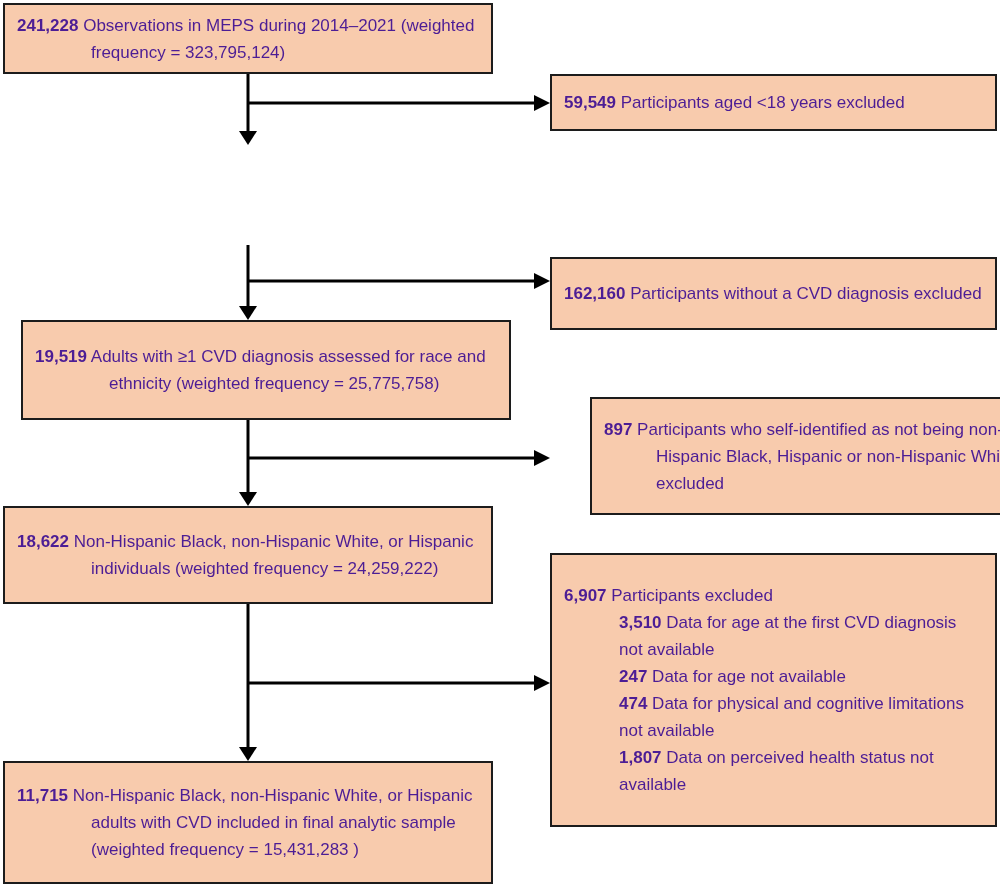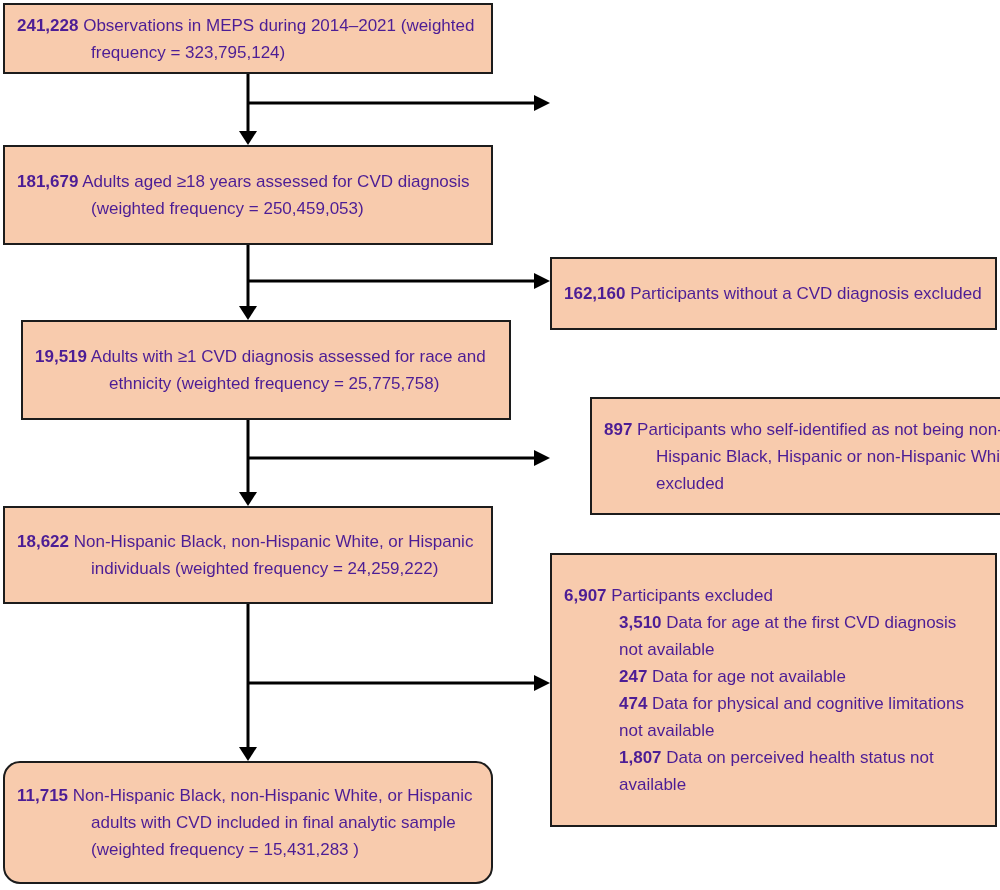--- a/index.html
+++ b/index.html
@@ -81,36 +81,36 @@
     <g>
       <line x1="248" y1="683" x2="536" y2="683"></line>
       <polygon points="534,675 534,691 550,683"></polygon>
     </g>
   </svg>
 
   <div class="box" style="left:3px; top:3px; width:490px; height:71px;">
     <div class="hang-l"><b>241,228</b> <span>Observations in MEPS during 2014–2021 (weighted frequency = 323,795,124)</span></div>
   </div>
 
-  <div class="box" style="left:3px; top:145px; width:490px; height:100px;">
-    <div class="hang-l"><b>181,679</b> <span>Adults aged ≥18 years assessed for CVD diagnosis (weighted frequency = 250,459,053)</span></div>
-  </div>
 
   <div class="box" style="left:21px; top:320px; width:490px; height:100px;">
     <div class="hang-l"><b>19,519</b> <span>Adults with ≥1 CVD diagnosis assessed for race and ethnicity (weighted frequency = 25,775,758)</span></div>
   </div>
 
   <div class="box" style="left:3px; top:506px; width:490px; height:98px;">
     <div class="hang-l"><b>18,622</b> <span>Non-Hispanic Black, non-Hispanic White, or Hispanic individuals (weighted frequency = 24,259,222)</span></div>
   </div>
 
-  <div class="box" style="left:3px; top:761px; width:490px; height:123px;border-radius:17px;">
+  <div class="box" style="left:3px; top:761px; width:490px; height:123px;">
     <div class="hang-l"><b>11,715</b> <span>Non-Hispanic Black, non-Hispanic White, or Hispanic adults with CVD included in final analytic sample (weighted frequency = 15,431,283 )</span></div>
   </div>
 
+  <div class="box" style="left:550px; top:74px; width:447px; height:57px;">
+    <div class="hang-r"><b>59,549</b> <span>Participants aged &lt;18 years excluded</span></div>
+  </div>
 
   <div class="box" style="left:550px; top:257px; width:447px; height:73px;">
     <div class="hang-r"><b>162,160</b> <span>Participants without a CVD diagnosis excluded</span></div>
   </div>
 
   <div class="box" style="left:550px; top:397px; width:447px; height:118px;margin-left:40px;">
     <div class="hang-r"><b>897</b> <span>Participants who self-identified as not being non-Hispanic Black, Hispanic or non-Hispanic White excluded</span></div>
   </div>
 
   <div class="box" style="left:550px; top:553px; width:447px; height:274px;">

